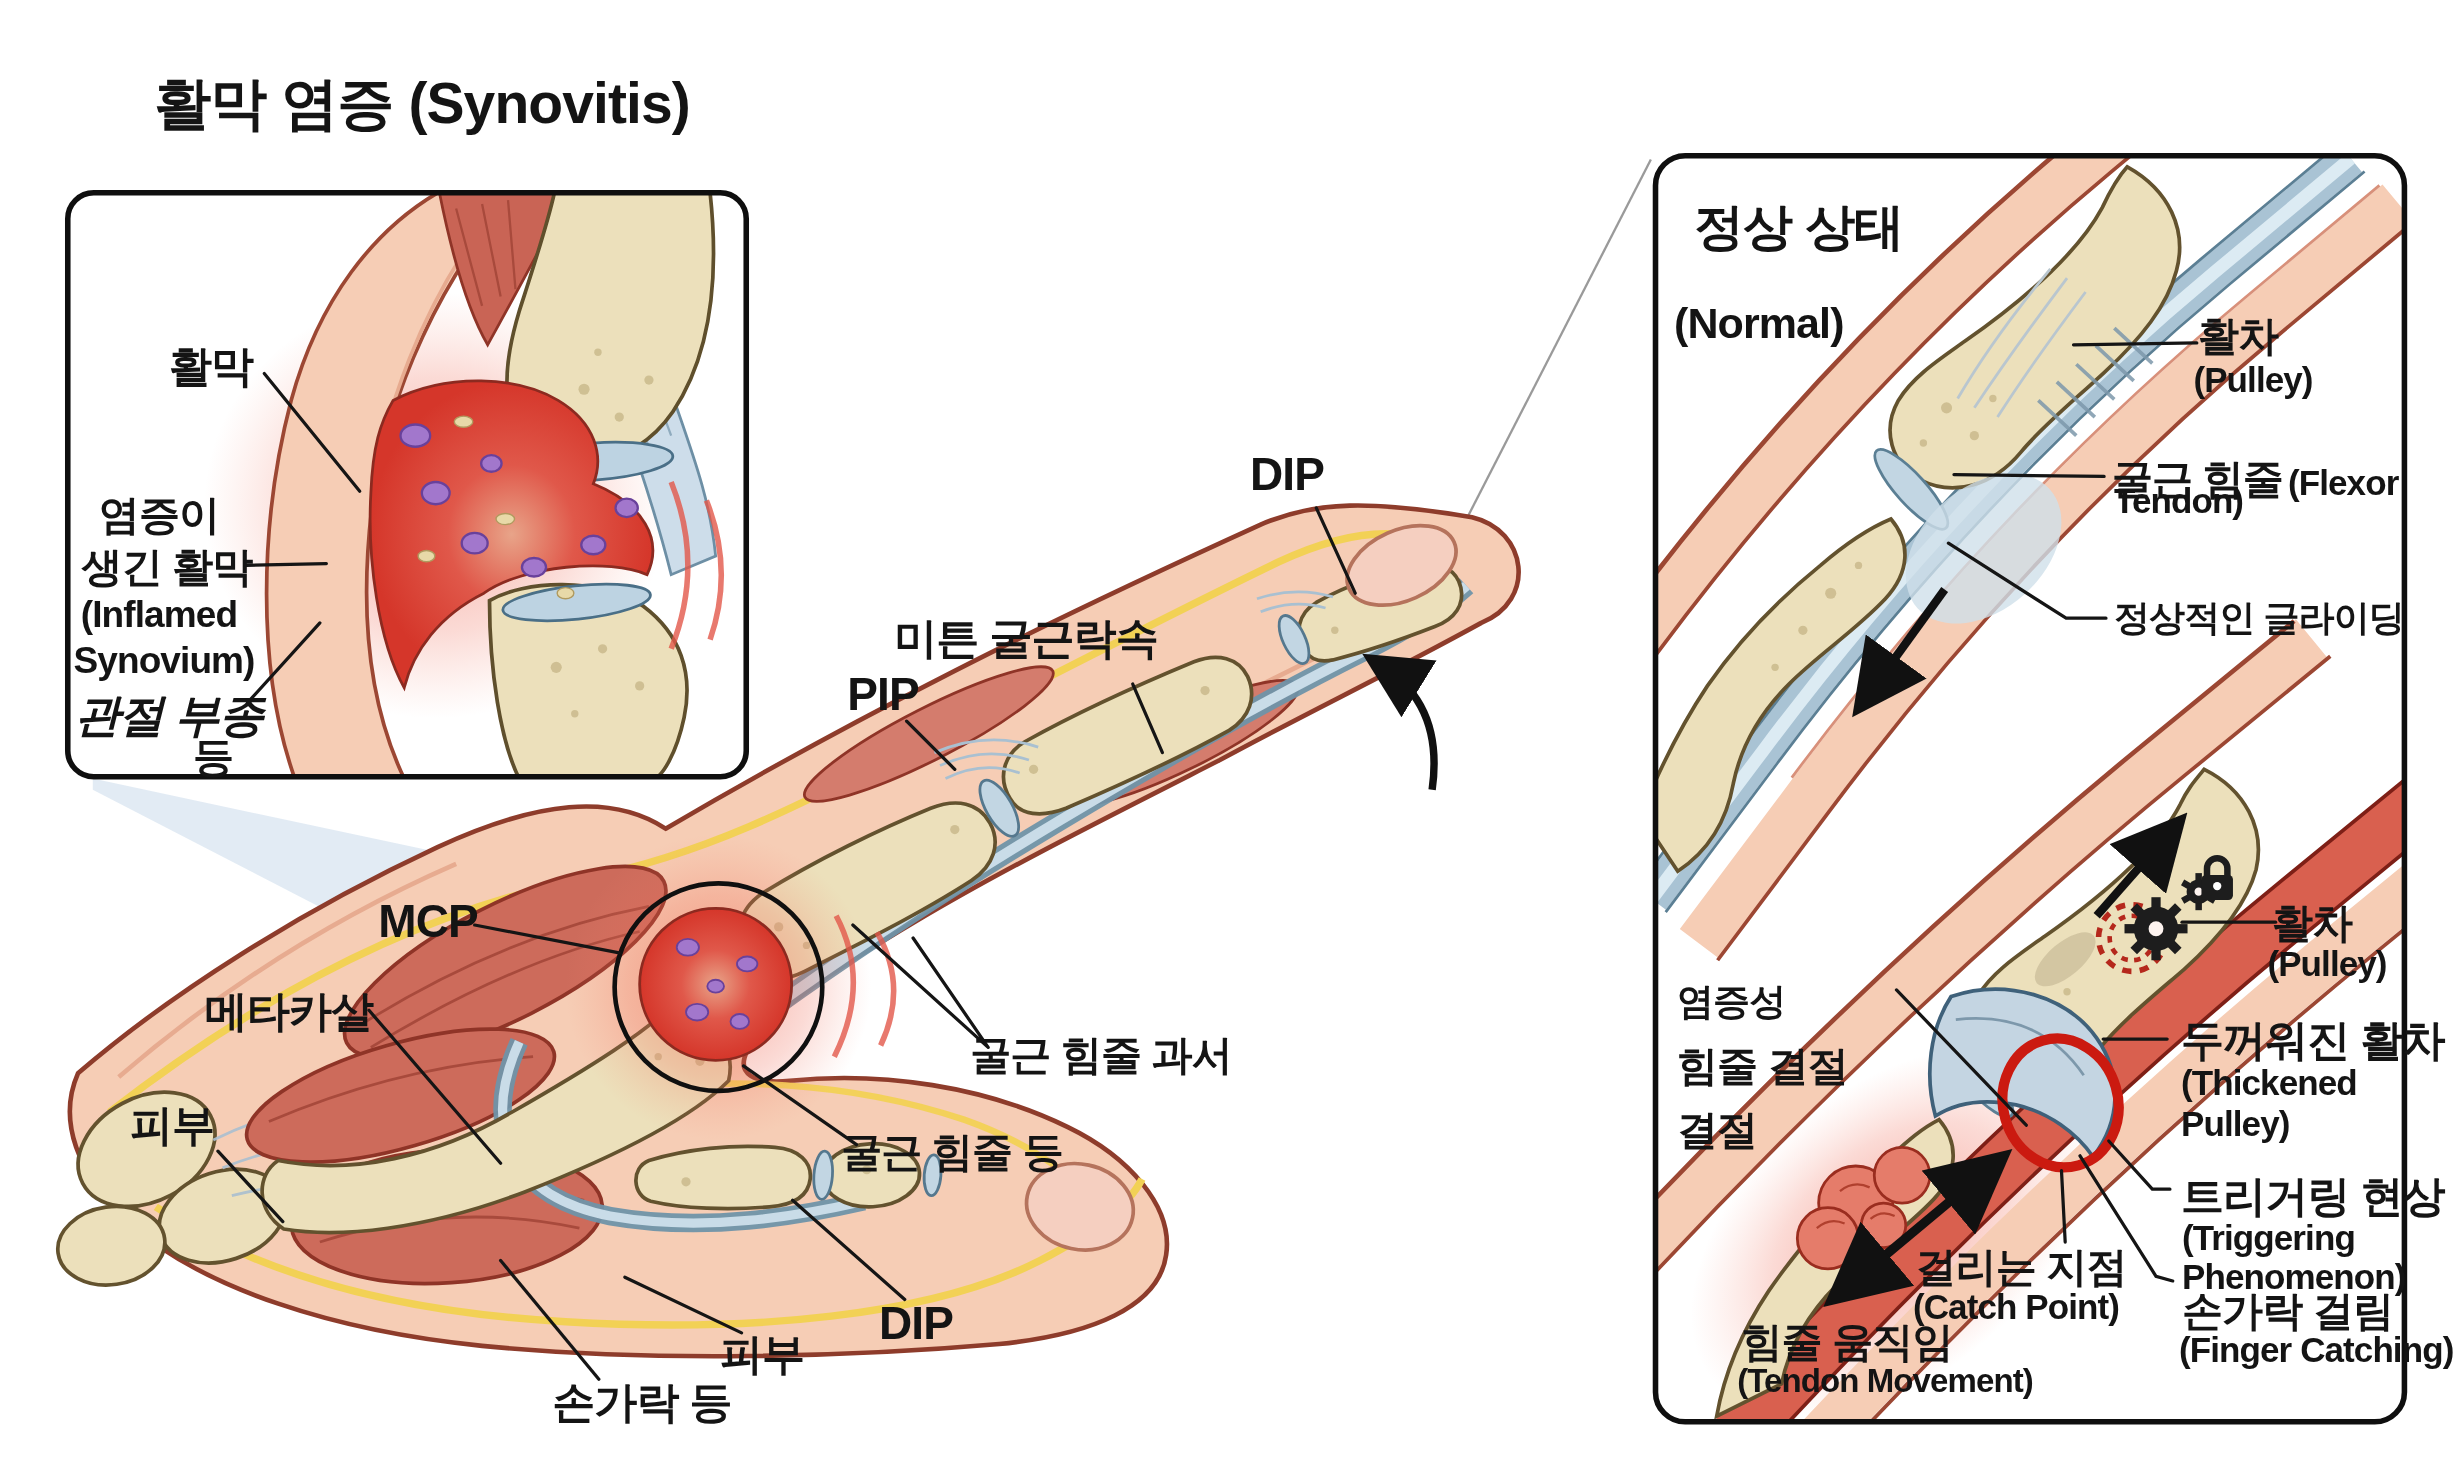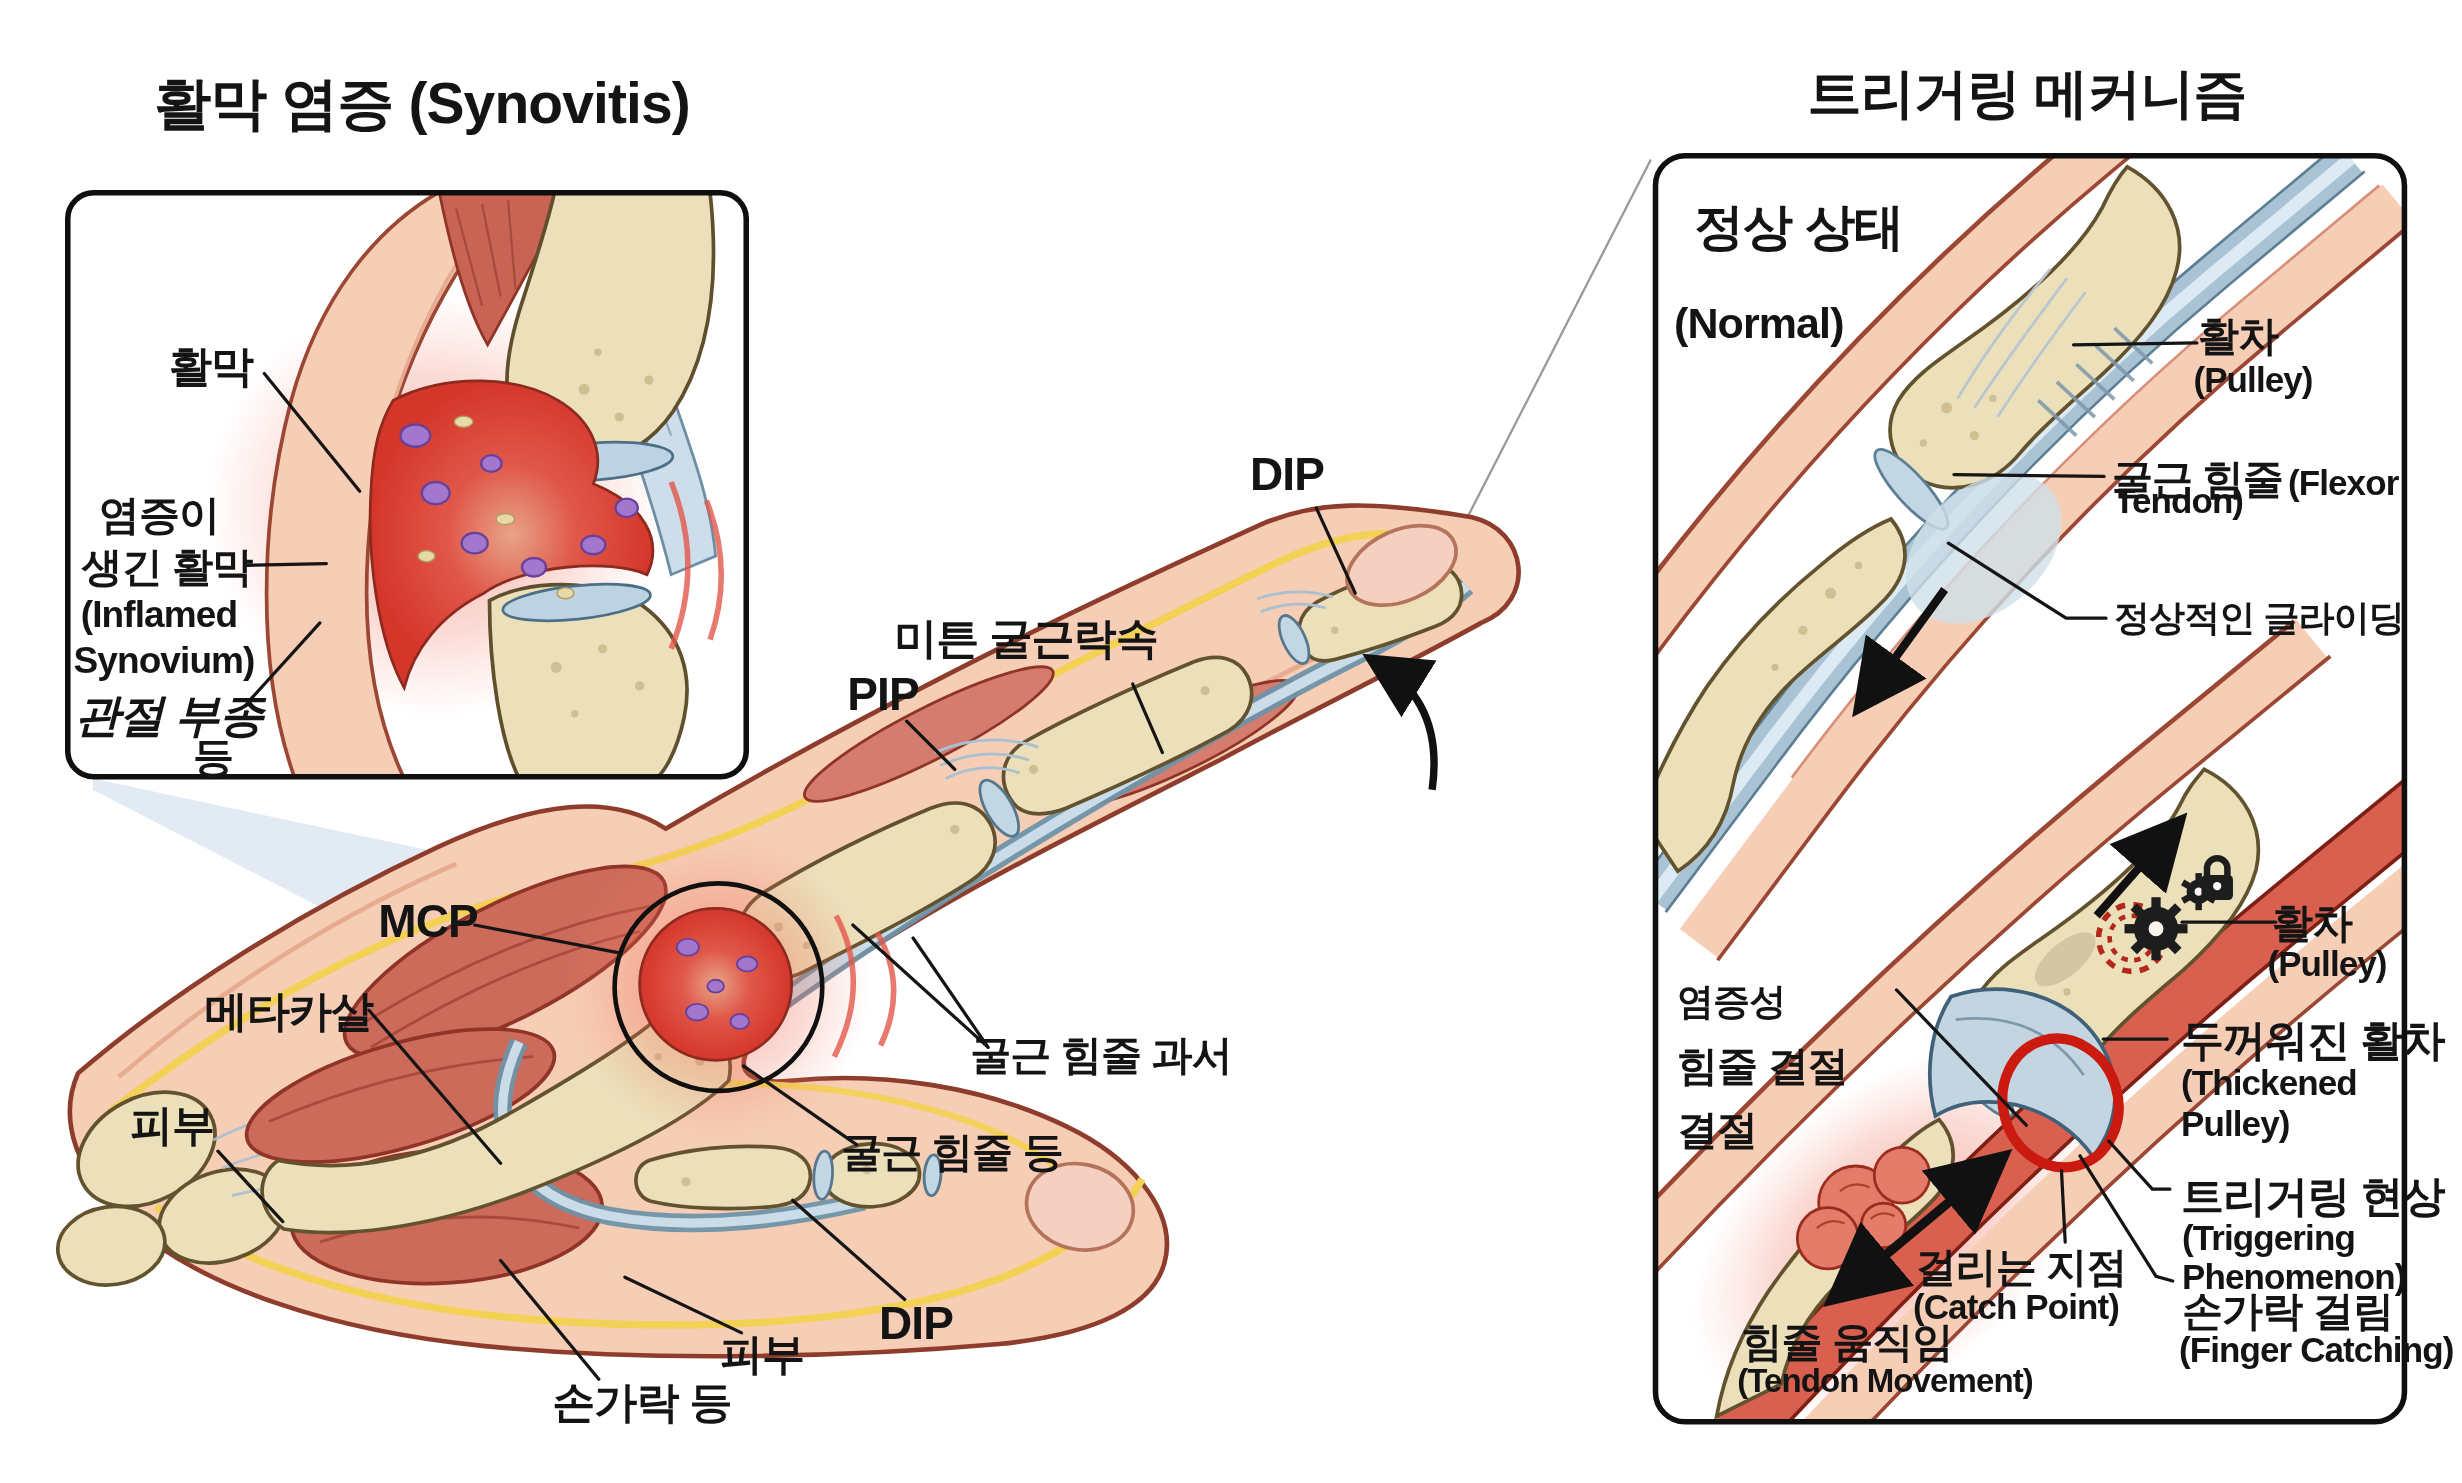--- a/index.html
+++ b/index.html
@@ -370,21 +370,20 @@
 <div class="lbl w7" style="left:883px;top:695px;font-size:46px;">PIP</div>
 <div class="lbl w7" style="left:428px;top:922px;font-size:46px;">MCP</div>
 <div class="lbl w7" style="left:289px;top:1011px;font-size:43px;">메타카살</div>
 <div class="lbl w7" style="left:172px;top:1125px;font-size:43px;">피부</div>
 <div class="lbl w7" style="left:1101px;top:1055px;font-size:41px;">굴근 힘줄 과서</div>
 <div class="lbl w7" style="left:952px;top:1152px;font-size:41px;">굴근 힘줄 등</div>
 <div class="lbl w7" style="left:762px;top:1354px;font-size:43px;">피부</div>
 <div class="lbl w7" style="left:642px;top:1402px;font-size:43px;">손가락 등</div>
 <div class="lbl w7" style="left:916px;top:1324px;font-size:46px;">DIP</div>
 
-<div class="lbl w8" style="left:2027px;top:93px;font-size:54px;">트리거링 메커니즘</div>
 <div class="lbl l w8" style="left:1674px;top:227px;font-size:50px;margin-left:20px;">정상 상태</div>
 <div class="lbl l w6" style="left:1674px;top:299px;font-size:43px;margin-top:24px;">(Normal)</div>
 <div class="lbl w7" style="left:2238px;top:336px;font-size:41px;">활차</div>
 <div class="lbl w6" style="left:2253px;top:380px;font-size:35px;">(Pulley)</div>
 <div class="lbl l w7" style="left:2112px;top:479px;font-size:41px;">굴근 힘줄</div>
 <div class="lbl l w6" style="left:2288px;top:483px;font-size:35px;">(Flexor</div>
 <div class="lbl l w6" style="left:2114px;top:501px;font-size:35px;">Tendon)</div>
 <div class="lbl l w7" style="left:2114px;top:618px;font-size:36px;">정상적인 글라이딩</div>
 <div class="lbl l w7" style="left:1677px;top:1002px;font-size:37px;">염증성</div>
 <div class="lbl l w7" style="left:1677px;top:1066px;font-size:41px;">힘줄 결절</div>

